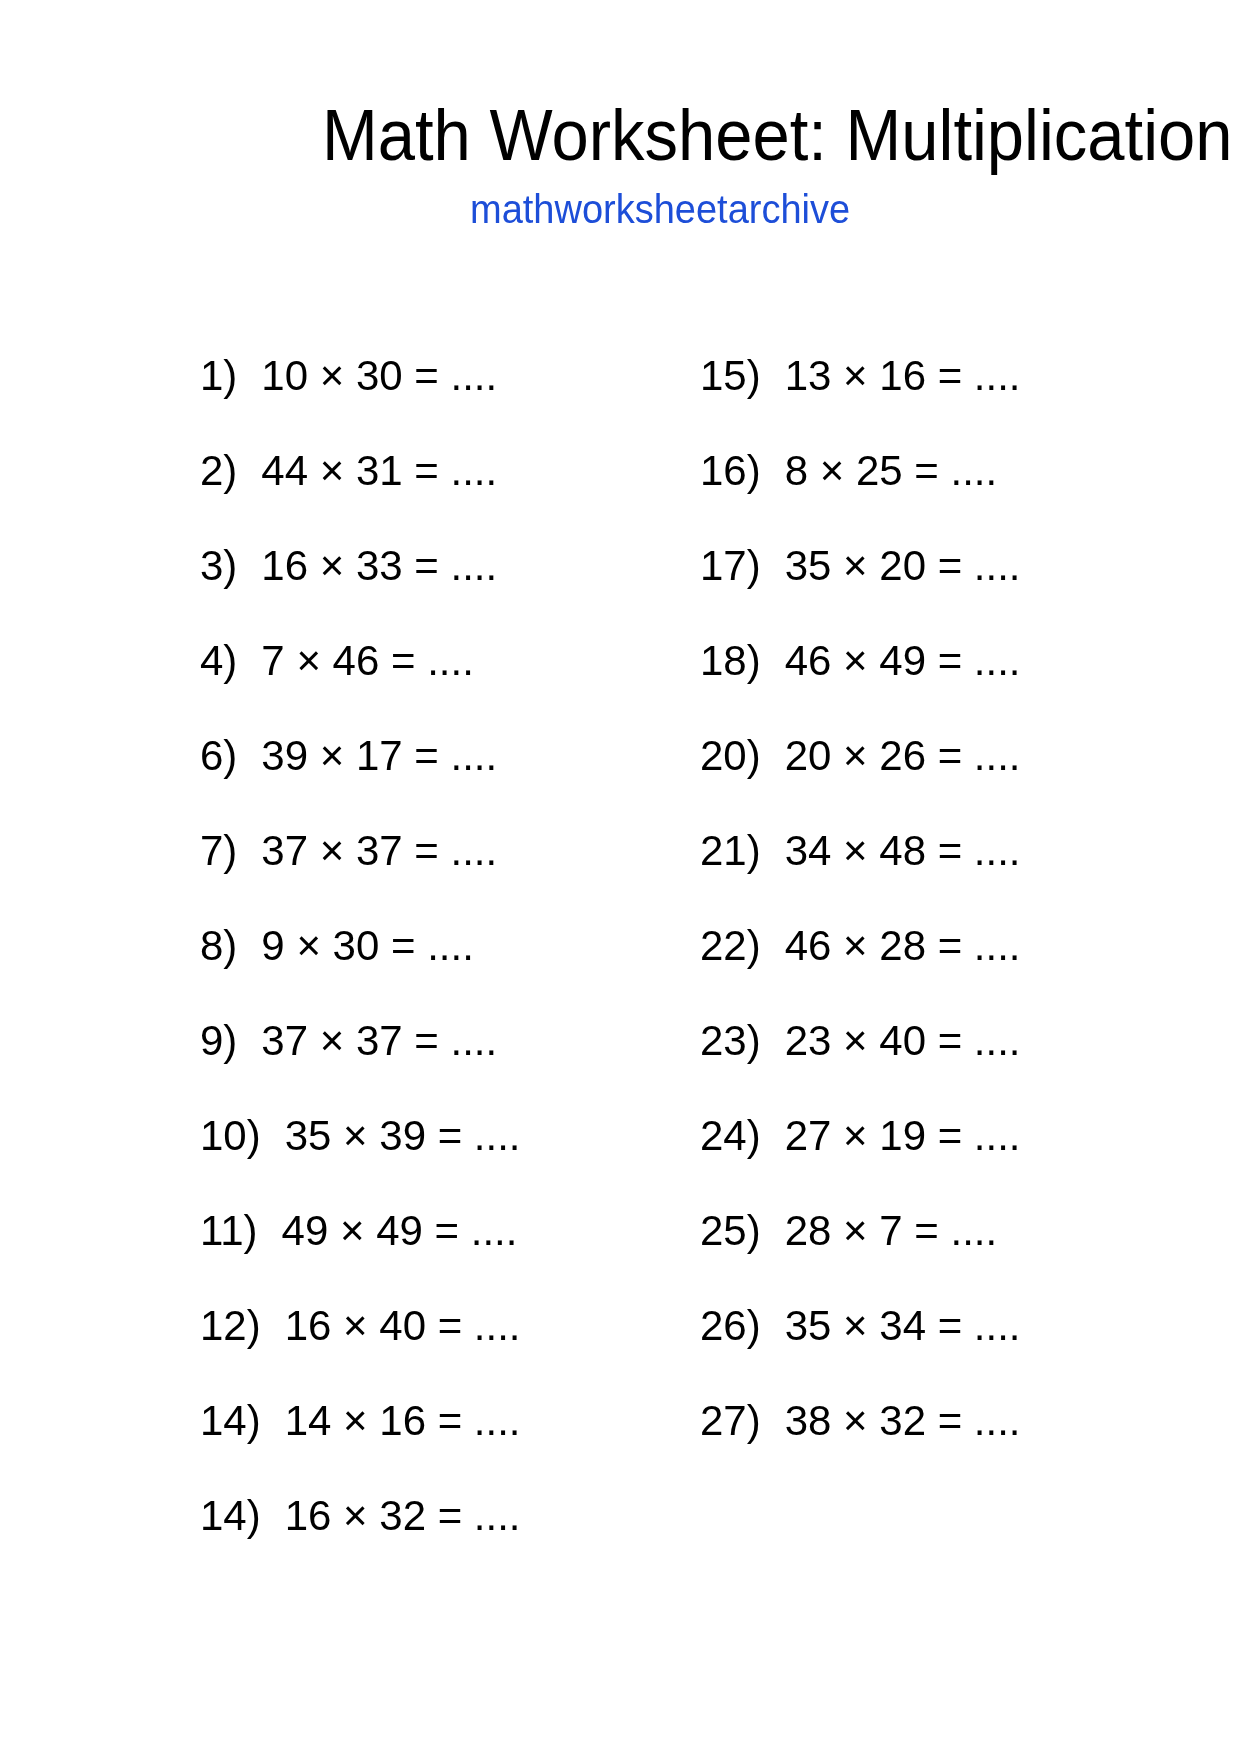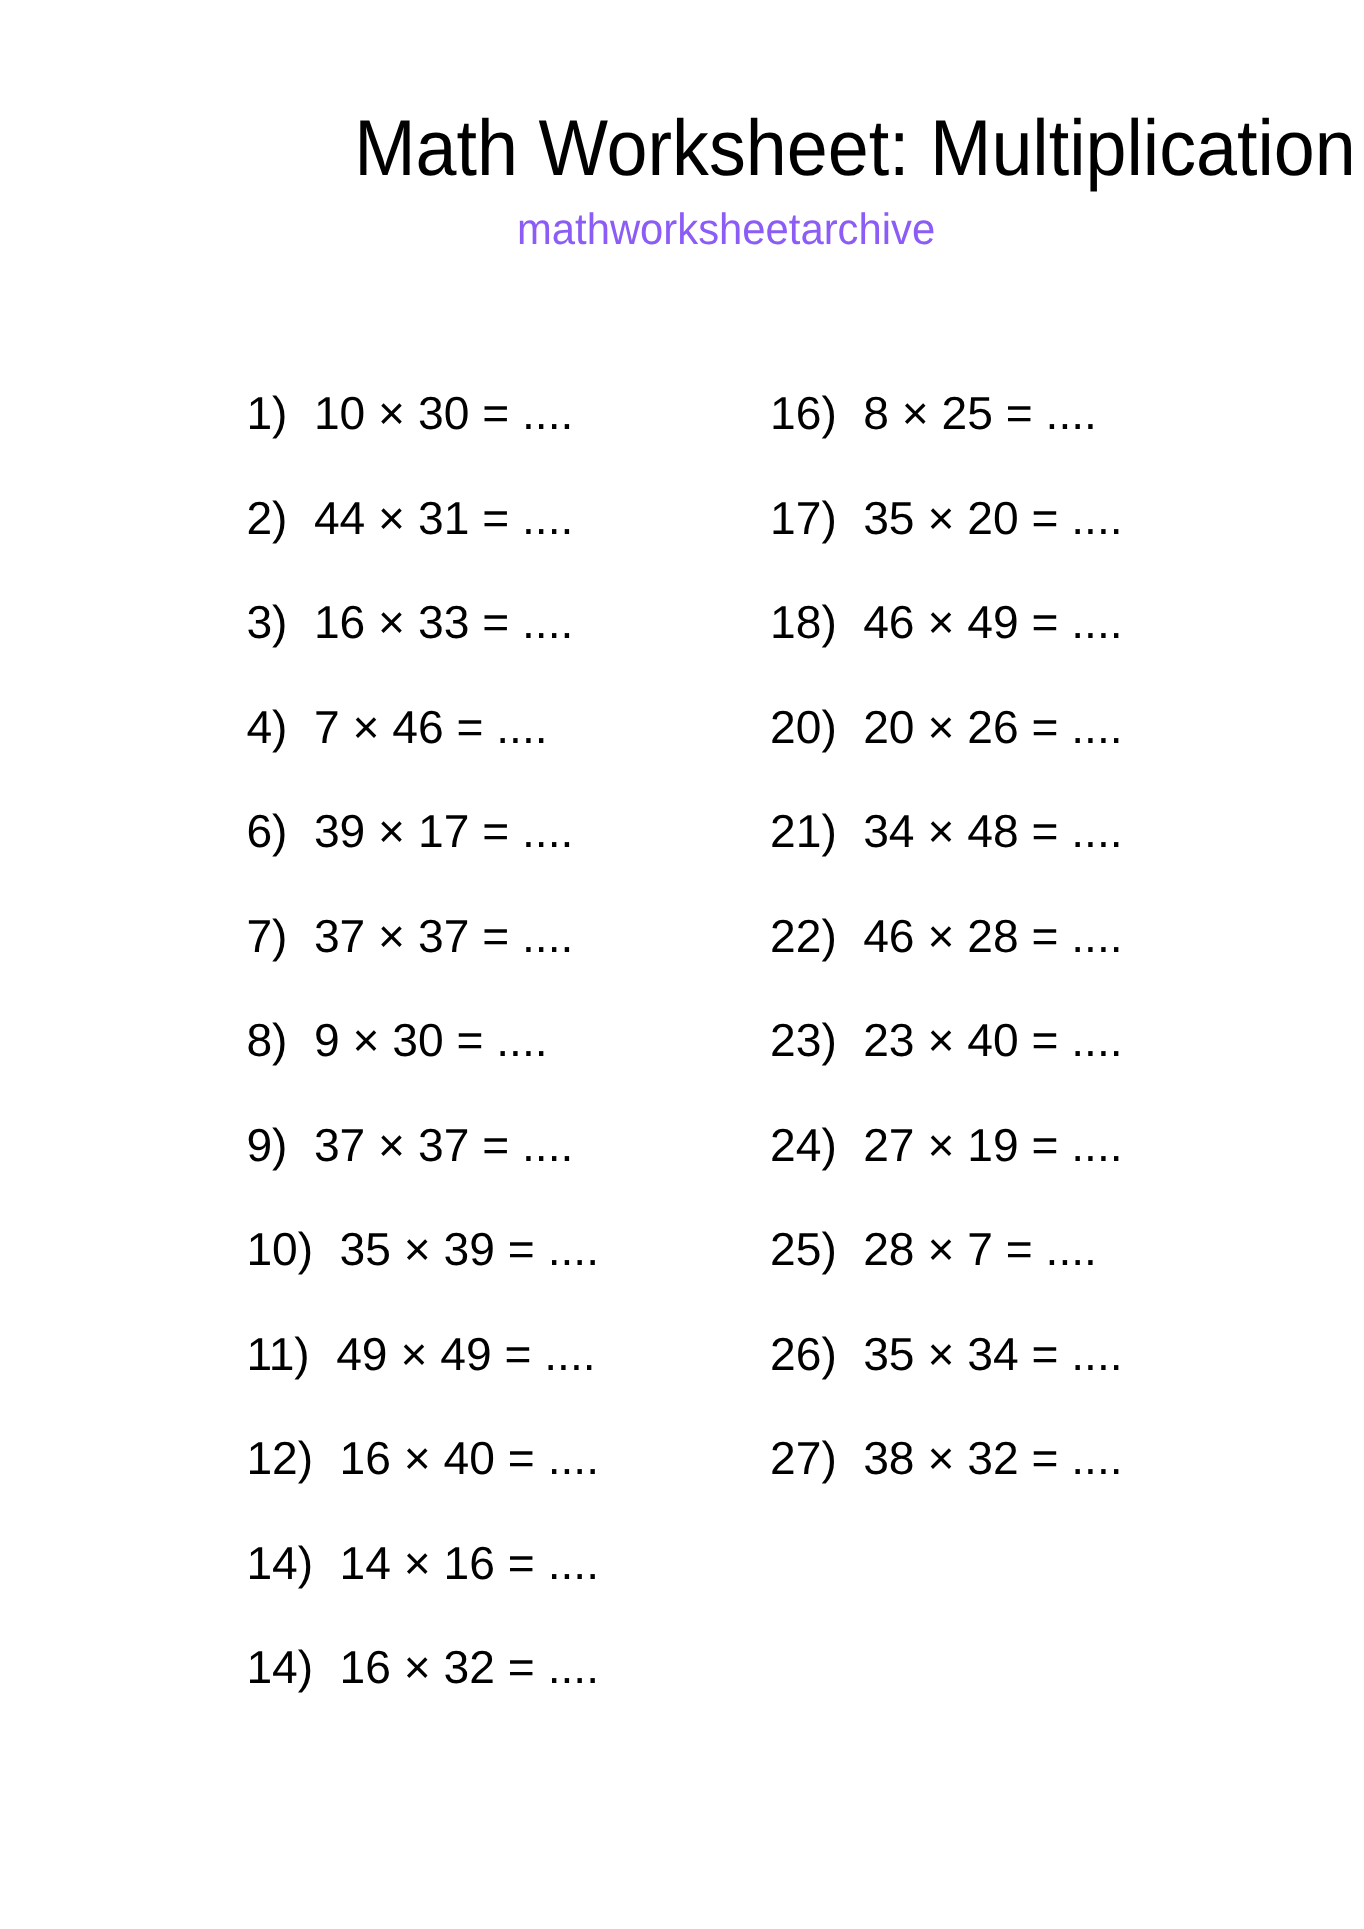--- a/index.html
+++ b/index.html
@@ -3,24 +3,24 @@
 <meta charset="utf-8">
 <style>
   html, body { margin: 0; padding: 0; background: #ffffff; }
   body { width: 1240px; height: 1754px; position: relative; overflow: hidden;
          font-family: "Liberation Sans", sans-serif; color: #000; }
   .title { position: absolute; left: 322px; top: 100px; width: 812px;
            font-size: 72px; line-height: 70px; white-space: nowrap;
            transform-origin: left top; }
   .title span { display: inline-block; transform: scaleX(0.93); transform-origin: left center; }
   .subtitle { position: absolute; left: 470px; top: 185px; font-size: 40px; line-height: 48px;
-              color: #8b5cf6; white-space: nowrap; }
+              color: #1d4ed8; white-space: nowrap; }
   .subtitle span { display: inline-block; transform: scaleX(0.95); transform-origin: left center; }
   .col { position: absolute; top: 348px; }
-  .col.left { left: 200px; margin-left: 24px; }
+  .col.left { left: 200px; }
   .col.right { left: 700px; }
   .item { height: 95px; font-size: 42px; line-height: 56px; white-space: nowrap; }
   .item span.num { display: inline-block; margin-right: 24px; }
   .item span.expr { display: inline-block; }
 </style>
 </head>
 <body>
 
 <div class="title"><span>Math Worksheet: Multiplication</span></div>
 <div class="subtitle"><span>mathworksheetarchive</span></div>
@@ -35,20 +35,21 @@
   <div class="item"><span class="num">8)</span><span class="expr">9 × 30 = ....</span></div>
   <div class="item"><span class="num">9)</span><span class="expr">37 × 37 = ....</span></div>
   <div class="item"><span class="num">10)</span><span class="expr">35 × 39 = ....</span></div>
   <div class="item"><span class="num">11)</span><span class="expr">49 × 49 = ....</span></div>
   <div class="item"><span class="num">12)</span><span class="expr">16 × 40 = ....</span></div>
   <div class="item"><span class="num">14)</span><span class="expr">14 × 16 = ....</span></div>
   <div class="item"><span class="num">14)</span><span class="expr">16 × 32 = ....</span></div>
 </div>
 
 <div class="col right">
+  <div class="item"><span class="num">15)</span><span class="expr">13 × 16 = ....</span></div>
   <div class="item"><span class="num">16)</span><span class="expr">8 × 25 = ....</span></div>
   <div class="item"><span class="num">17)</span><span class="expr">35 × 20 = ....</span></div>
   <div class="item"><span class="num">18)</span><span class="expr">46 × 49 = ....</span></div>
   <div class="item"><span class="num">20)</span><span class="expr">20 × 26 = ....</span></div>
   <div class="item"><span class="num">21)</span><span class="expr">34 × 48 = ....</span></div>
   <div class="item"><span class="num">22)</span><span class="expr">46 × 28 = ....</span></div>
   <div class="item"><span class="num">23)</span><span class="expr">23 × 40 = ....</span></div>
   <div class="item"><span class="num">24)</span><span class="expr">27 × 19 = ....</span></div>
   <div class="item"><span class="num">25)</span><span class="expr">28 × 7 = ....</span></div>
   <div class="item"><span class="num">26)</span><span class="expr">35 × 34 = ....</span></div>

